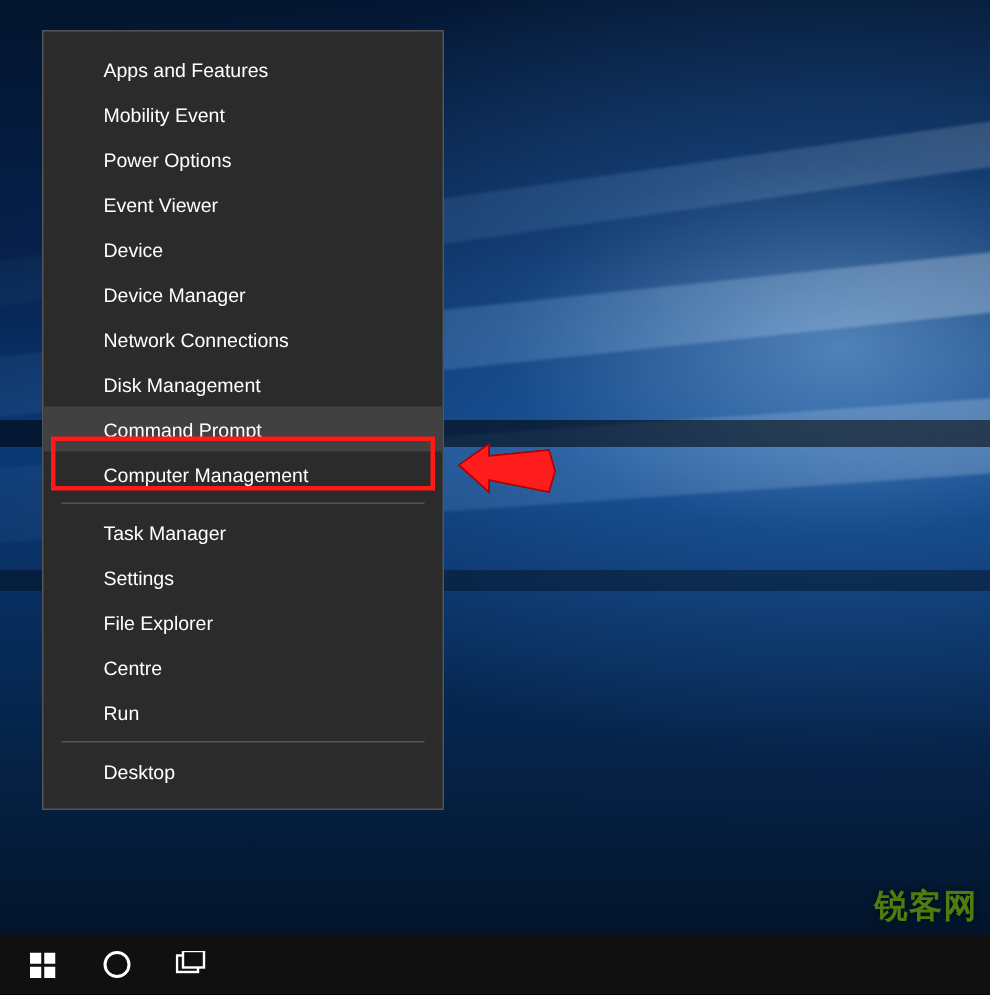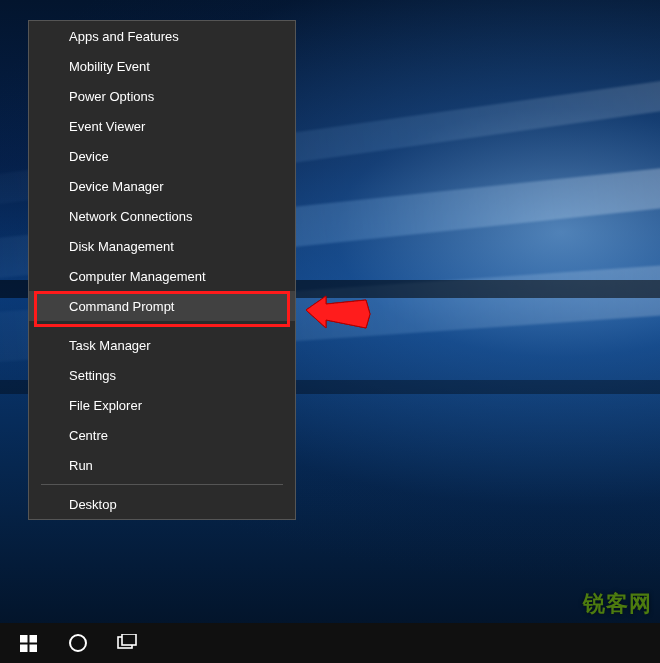--- a/index.html
+++ b/index.html
@@ -66,21 +66,21 @@
       text-shadow: 0 0 4px rgba(0,0,0,.6);
     }
 
     .winx-menu {
       position: absolute;
       left: 28px;
       top: 20px;
       width: 268px;
       background: #2b2b2b;
       border: 1px solid #555;
-      padding: 0 0;
+      padding: 10px 0;
       color: #fff;
       font-size: 13px;
       z-index: 10;
     }
     .menu-item {
       display: flex;
       align-items: center;
       justify-content: space-between;
       height: 30px;
       padding: 0 12px 0 40px;
@@ -138,25 +138,25 @@
     </div>
     <div class="menu-item">
       <span>Device Manager</span>
     </div>
     <div class="menu-item">
       <span>Network Connections</span>
     </div>
     <div class="menu-item">
       <span>Disk Management</span>
     </div>
-    <div class="menu-item">
-      <span>Computer Management</span>
-    </div>
     <div class="menu-item hover">
       <span>Command Prompt</span>
+    </div>
+    <div class="menu-item">
+      <span>Computer Management</span>
     </div>
     <div class="menu-sep"></div>
     <div class="menu-item">
       <span>Task Manager</span>
     </div>
     <div class="menu-item">
       <span>Settings</span>
     </div>
     <div class="menu-item">
       <span>File Explorer</span>

